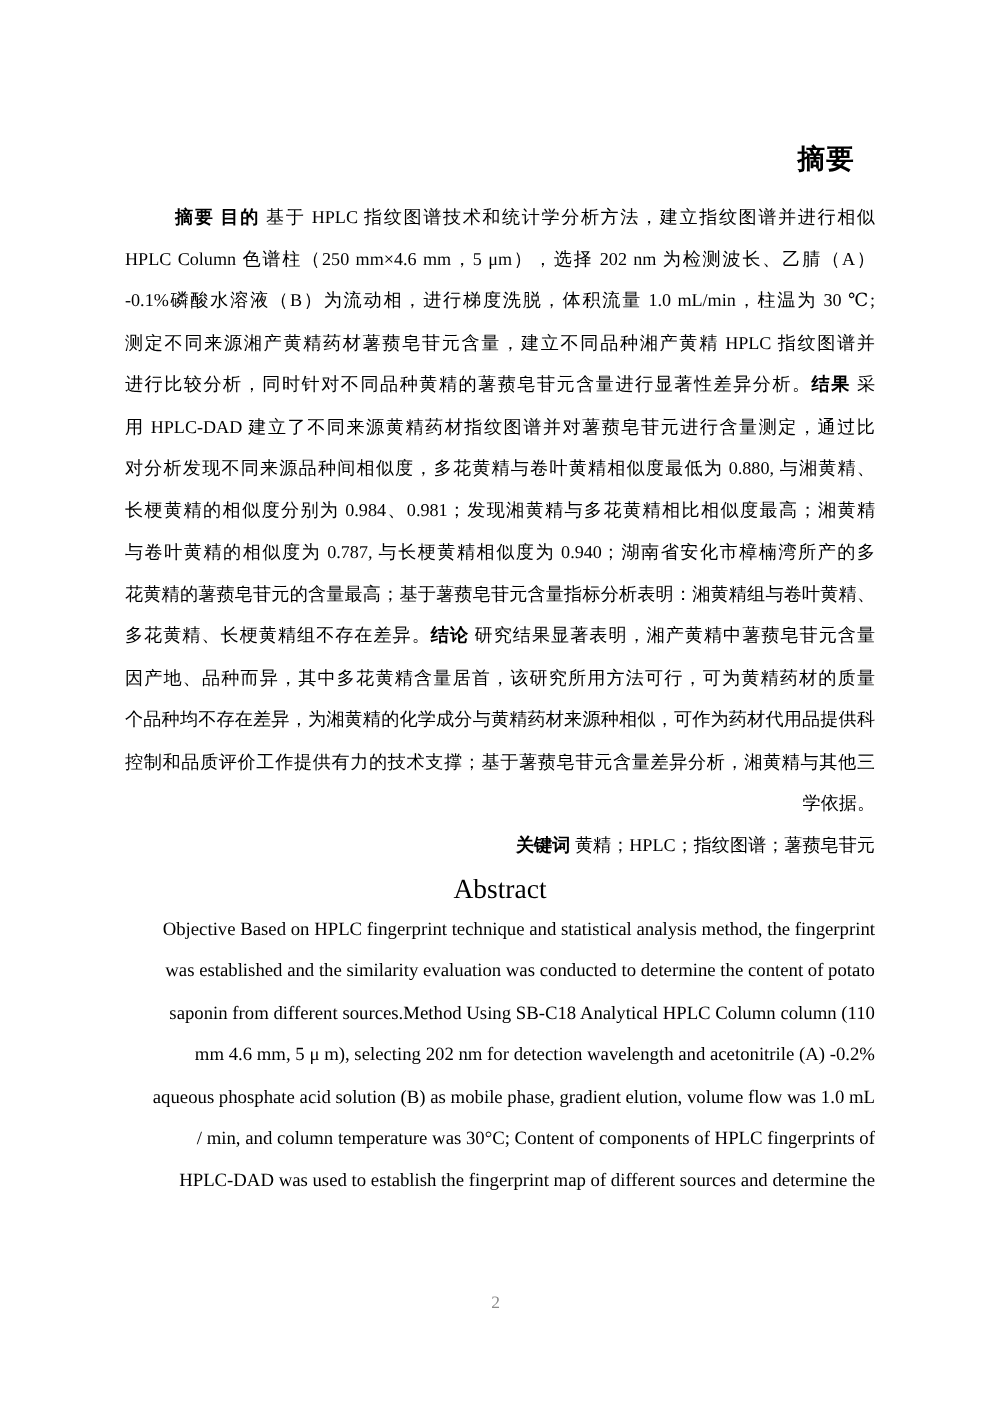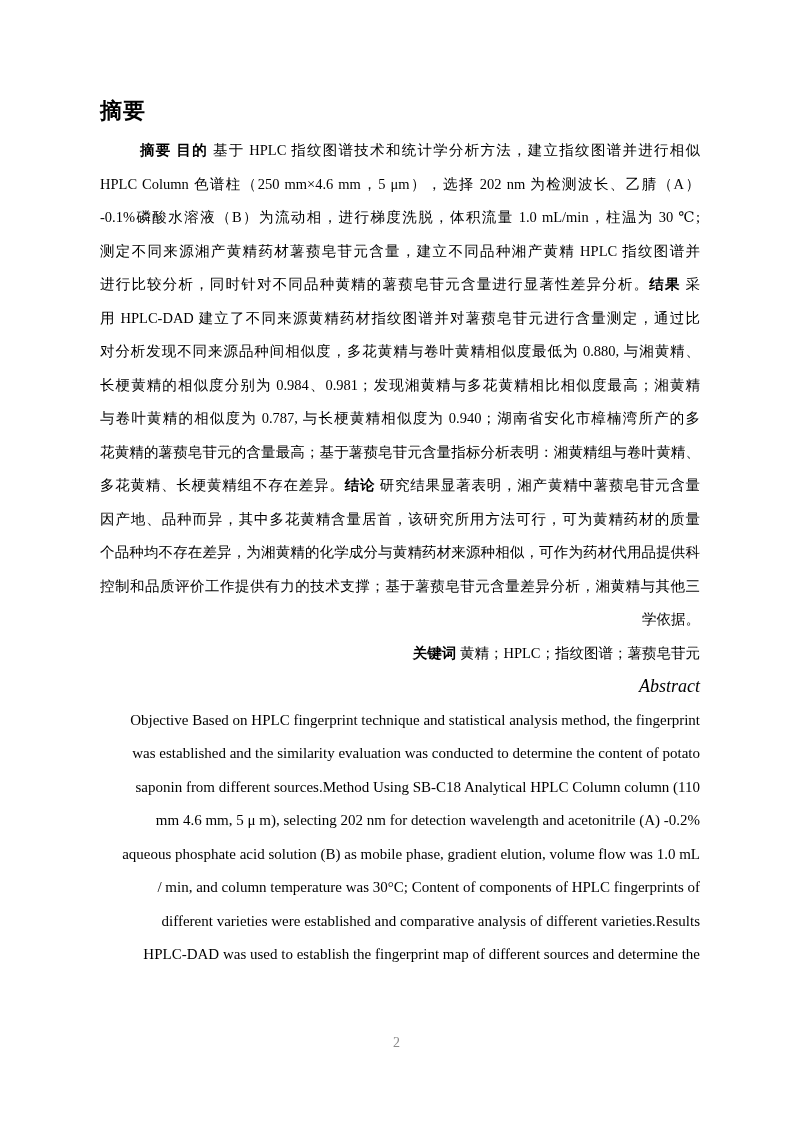--- a/index.html
+++ b/index.html
@@ -12,47 +12,46 @@
     font-family: "Liberation Serif", "DejaVu Serif", serif;
     overflow: hidden;
   }
   .content {
     position: absolute;
     left: 100px;
     top: 96px;
     width: 600px;
   }
   .cn-title {
-    margin: 0;
+    margin: 16px;
     font-size: 22px;
     line-height: 30px;
     font-weight: bold;
-    text-align: left;
+    text-align: right;
     letter-spacing: 1px;
   }
   .cn-lines { margin-top: 8px; }
   .line {
     font-size: 14.5px;
     line-height: 33.5px;
     white-space: normal;
     text-align: right;
   }
   .line.jl {
     text-align: justify;
     text-align-last: justify;
   }
   .line.indent { text-indent: 40px; }
   .line .b { font-weight: bold; }
   .en-title {
     margin: 0;
-    font-size: 18px;
+    font-size: 22px;
     line-height: 33.5px;
     font-weight: normal;
-    text-align: right;
-    font-style: italic;
+    text-align: center;
   }
   .line.en {
     font-size: 15px;
     line-height: 33.5px;
     white-space: nowrap;
   }
   .page-number {
     position: absolute;
     left: 0;
     right: 0;
@@ -88,18 +87,17 @@
       </div>
     <div class="line indent" id="kw-line"><span class="b">关键词 </span><span>黄精；HPLC；指纹图谱；薯蓣皂苷元</span></div>
     <h2 class="en-title">Abstract</h2>
     <div id="en-lines">
         <div class="line en">Objective Based on HPLC fingerprint technique and statistical analysis method, the fingerprint</div>
         <div class="line en">was established and the similarity evaluation was conducted to determine the content of potato</div>
         <div class="line en">saponin from different sources.Method Using SB-C18 Analytical HPLC Column column (110</div>
         <div class="line en">mm 4.6 mm, 5 μ m), selecting 202 nm for detection wavelength and acetonitrile (A) -0.2%</div>
         <div class="line en">aqueous phosphate acid solution (B) as mobile phase, gradient elution, volume flow was 1.0 mL</div>
         <div class="line en">/ min, and column temperature was 30°C; Content of components of HPLC fingerprints of</div>
-        <div class="line en">different varieties were established and comparative analysis of different varieties.Results</div>
         <div class="line en">HPLC-DAD was used to establish the fingerprint map of different sources and determine the</div>
       </div>
   </div>
   <div class="page-number">2</div>
 </div>
 
 </body></html>

